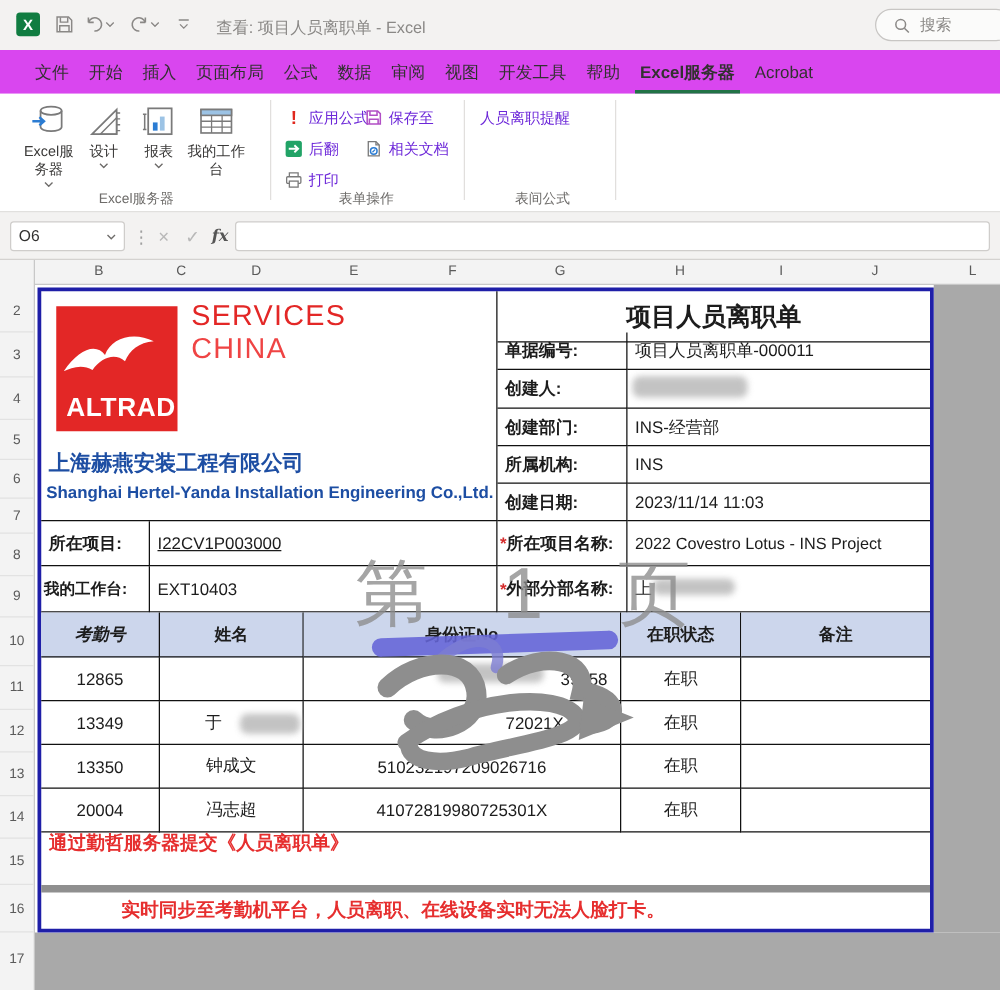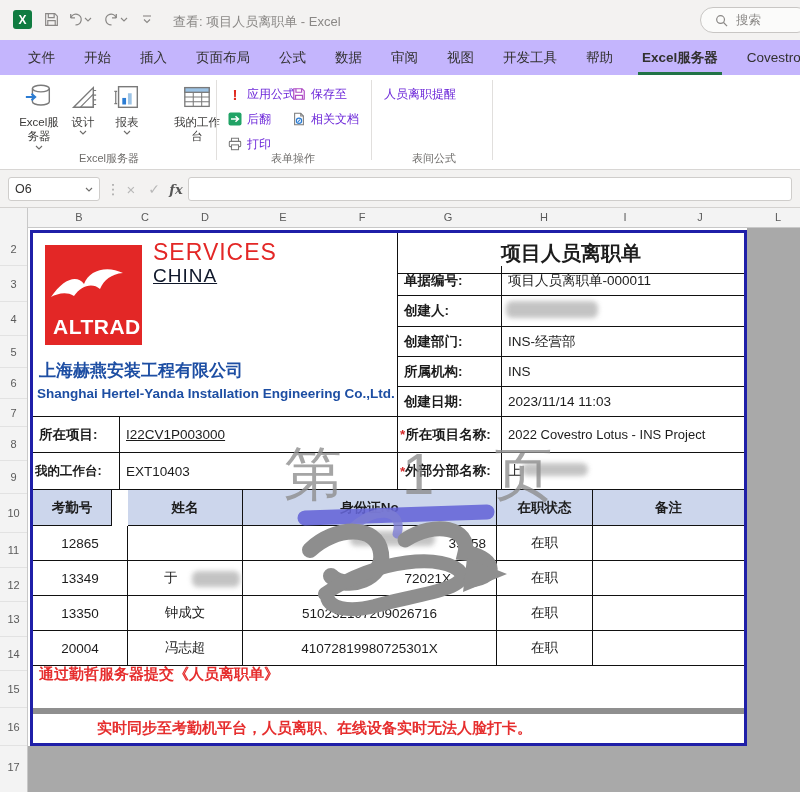--- a/index.html
+++ b/index.html
@@ -9,21 +9,21 @@
 
   
   #titlebar { left:0; top:0; width:800px; height:40px; background:#f3f2f1; }
   .title-text { left:173px; top:13px; font-size:13px; color:#8a8886; }
   .qat-btn { top:8px; width:22px; height:22px; display:flex; align-items:center; justify-content:center; }
   .search-pill { left:700px; top:7px; width:110px; height:26px; border:1px solid #c8c6c4; border-radius:14px; background:#fbfbfa; display:flex; align-items:center; padding-left:14px; gap:8px; }
   .search-pill span { font-size:12.5px; color:#8a8886; }
   #excel-logo { left:13px; top:10px; width:19px; height:19px; background:#107c41; border-radius:3px; color:#fff; font-weight:bold; font-size:12px; display:flex; align-items:center; justify-content:center; }
 
   
-  #tabbar { left:0; top:40px; width:800px; height:35px; background:#c4b5fd; display:flex; align-items:center; padding-left:28px; gap:29px; }
+  #tabbar { left:0; top:40px; width:800px; height:35px; background:#d946ef; display:flex; align-items:center; padding-left:28px; gap:16px; }
   .tab { font-size:13.5px; color:#323130; white-space:nowrap; cursor:default; }
   .tab.active { font-weight:bold; position:relative; }
   .tab.active::after { content:""; position:absolute; left:-4px; right:-4px; bottom:-8px; height:3px; background:#217346; }
 
   
   #ribbon { left:0; top:75px; width:800px; height:95px; background:#fff; border-bottom:1px solid #d8d6d4; }
   .rib-sep { top:5px; width:1px; height:80px; background:#e1dfdd; }
   .grp-label { top:76px; font-size:11px; color:#6e6c6a; text-align:center; }
   .bigbtn { top:7px; display:flex; flex-direction:column; align-items:center; width:50px; }
   .bigbtn .lbl { font-size:11.5px; color:#3b3a39; text-align:center; line-height:1.25; margin-top:3px; word-break:break-all; }
@@ -54,21 +54,21 @@
   .fc { position:absolute; display:flex; align-items:center; font-size:13.5px; color:#1c1c1c; padding:0 6px; }
   .br { border-right:1px solid #111; } .bb { border-bottom:1px solid #111; }
   .bold { font-weight:bold; } .ctr { justify-content:center; padding:0; }
   .red { color:#d42a2a; }
   .form-title { font-size:20px; font-weight:bold; justify-content:center; }
   .thead { background:#ccd6ec; font-weight:bold; justify-content:center; }
   .note { color:#e62e2e; font-weight:bold; font-size:15px; }
   .company-cn { font-size:17px; font-weight:bold; color:#1d4ea3; }
   .company-en { font-size:13.5px; font-weight:bold; color:#1d4ea3; }
   .services { font-size:23px; color:#e32726; letter-spacing:1px; }
-  .china { font-size:19px; color:#0f172a; letter-spacing:1px;text-decoration:underline; }
+  .china { font-size:23px; color:#ef4444; letter-spacing:1px; }
   #altrad-box { left:12px; top:12px; width:97px; height:100px; background:#e32726; }
   #altrad-box .brand { position:absolute; left:8px; bottom:6px; color:#fff; font-weight:bold; font-size:21px; letter-spacing:0.5px; }
 
   
   #watermark { left:284px; top:436px; font-size:58px; color:#8c8c8c; letter-spacing:22px; opacity:0.78; z-index:30; white-space:nowrap; }
   .blur-blob { background:#bdbdbd; border-radius:6px; filter:blur(2.5px); opacity:0.9; z-index:25; }
   #scribble { left:255px; top:498px; z-index:26; }
 </style>
 </head>
 <body>
@@ -124,21 +124,21 @@
   <span class="tab">开始</span>
   <span class="tab">插入</span>
   <span class="tab">页面布局</span>
   <span class="tab">公式</span>
   <span class="tab">数据</span>
   <span class="tab">审阅</span>
   <span class="tab">视图</span>
   <span class="tab">开发工具</span>
   <span class="tab">帮助</span>
   <span class="tab active">Excel服务器</span>
-  <span class="tab">Covestro</span>
+  <span class="tab">Acrobat</span>
 </div>
 
 <div id="ribbon" class="abs">
 
   <div class="abs bigbtn" style="left:14px;">
     <svg width="30" height="30" viewBox="0 0 32 32">
         <ellipse cx="18" cy="7" rx="9" ry="3.5" fill="none" stroke="#7a7a7a" stroke-width="1.5"></ellipse>
         <path d="M9 7v14c0 1.9 4 3.5 9 3.5s9-1.6 9-3.5V7" fill="none" stroke="#7a7a7a" stroke-width="1.5"></path>
         <path d="M2 16h9M8 12.5L12 16l-4 3.5" fill="none" stroke="#2b7cd3" stroke-width="2"></path>
       </svg>
@@ -164,21 +164,21 @@
         <rect x="11" y="17" width="4" height="7" fill="#2b7cd3"></rect>
         <rect x="17" y="12" width="4" height="12" fill="#9cc3e5"></rect>
         <path d="M4 10v13" stroke="#7a7a7a" stroke-width="1.3"></path>
         <path d="M2.5 10h3M2.5 23h3" stroke="#7a7a7a" stroke-width="1.3"></path>
       </svg>
     <span class="lbl">报表</span>
     <svg class="chev" width="8" height="5" viewBox="0 0 8 5">
         <path d="M1 1l3 3 3-3" fill="none" stroke="#6e6c6a" stroke-width="1.1"></path>
       </svg>
   </div>
-  <div class="abs bigbtn" style="left:146px;width:54px;margin-left:24px;">
+  <div class="abs bigbtn" style="left:146px;width:54px;">
     <svg width="32" height="30" viewBox="0 0 34 32">
         <rect x="4" y="6" width="26" height="20" fill="#fff" stroke="#7a7a7a" stroke-width="1.4"></rect>
         <rect x="4" y="6" width="26" height="5" fill="#9cc3e5" stroke="#7a7a7a" stroke-width="1.4"></rect>
         <path d="M4 16h26M4 21h26M13 11v15M22 11v15" stroke="#7a7a7a" stroke-width="1.1"></path>
       </svg>
     <span class="lbl">我的工作台</span>
   </div>
   <div class="abs grp-label" style="left:14px;width:190px;">Excel服务器</div>
   <div class="abs rib-sep" style="left:216px;"></div>
 
@@ -314,21 +314,21 @@
   <div class="fc bb" style="left:469px;top:184px;width:242px;height:36px;font-size:13px;">2022 Covestro Lotus - INS Project</div>
 
   <div class="fc br bb bold" style="left:0;top:220px;width:87px;height:37px;padding:0 2px;font-size:12.5px;">我的工作台:</div>
   <div class="fc br bb" style="left:87px;top:220px;width:278px;height:37px;">EXT10403</div>
   <div class="fc br bb bold" style="left:365px;top:220px;width:104px;height:37px;padding:0 2px;">
       <span class="red">*</span>
       <span>外部分部名称:</span>
     </div>
   <div class="fc bb" style="left:469px;top:220px;width:242px;height:37px;">上</div>
 
-  <div class="fc br bb thead" style="left:0;top:257px;width:79px;height:36px;">考勤号</div>
+  <div class="fc br bb thead" style="left:0;top:257px;width:95px;height:36px;font-style:italic;">考勤号</div>
   <div class="fc br bb thead" style="left:95px;top:257px;width:115px;height:36px;">姓名</div>
   <div class="fc br bb thead" style="left:210px;top:257px;width:254px;height:36px;">身份证No</div>
   <div class="fc br bb thead" style="left:464px;top:257px;width:96px;height:36px;">在职状态</div>
   <div class="fc bb thead" style="left:560px;top:257px;width:151px;height:36px;">备注</div>
 
   <div class="fc br bb ctr" style="left:0;top:293px;width:95px;height:35px;">12865</div>
   <div class="fc br bb ctr" style="left:95px;top:293px;width:115px;height:35px;"></div>
   <div class="fc br bb" style="left:210px;top:293px;width:254px;height:35px;justify-content:flex-end;padding-right:10px;">39858</div>
   <div class="fc br bb ctr" style="left:464px;top:293px;width:96px;height:35px;">在职</div>
   <div class="fc bb ctr" style="left:560px;top:293px;width:151px;height:35px;"></div>

